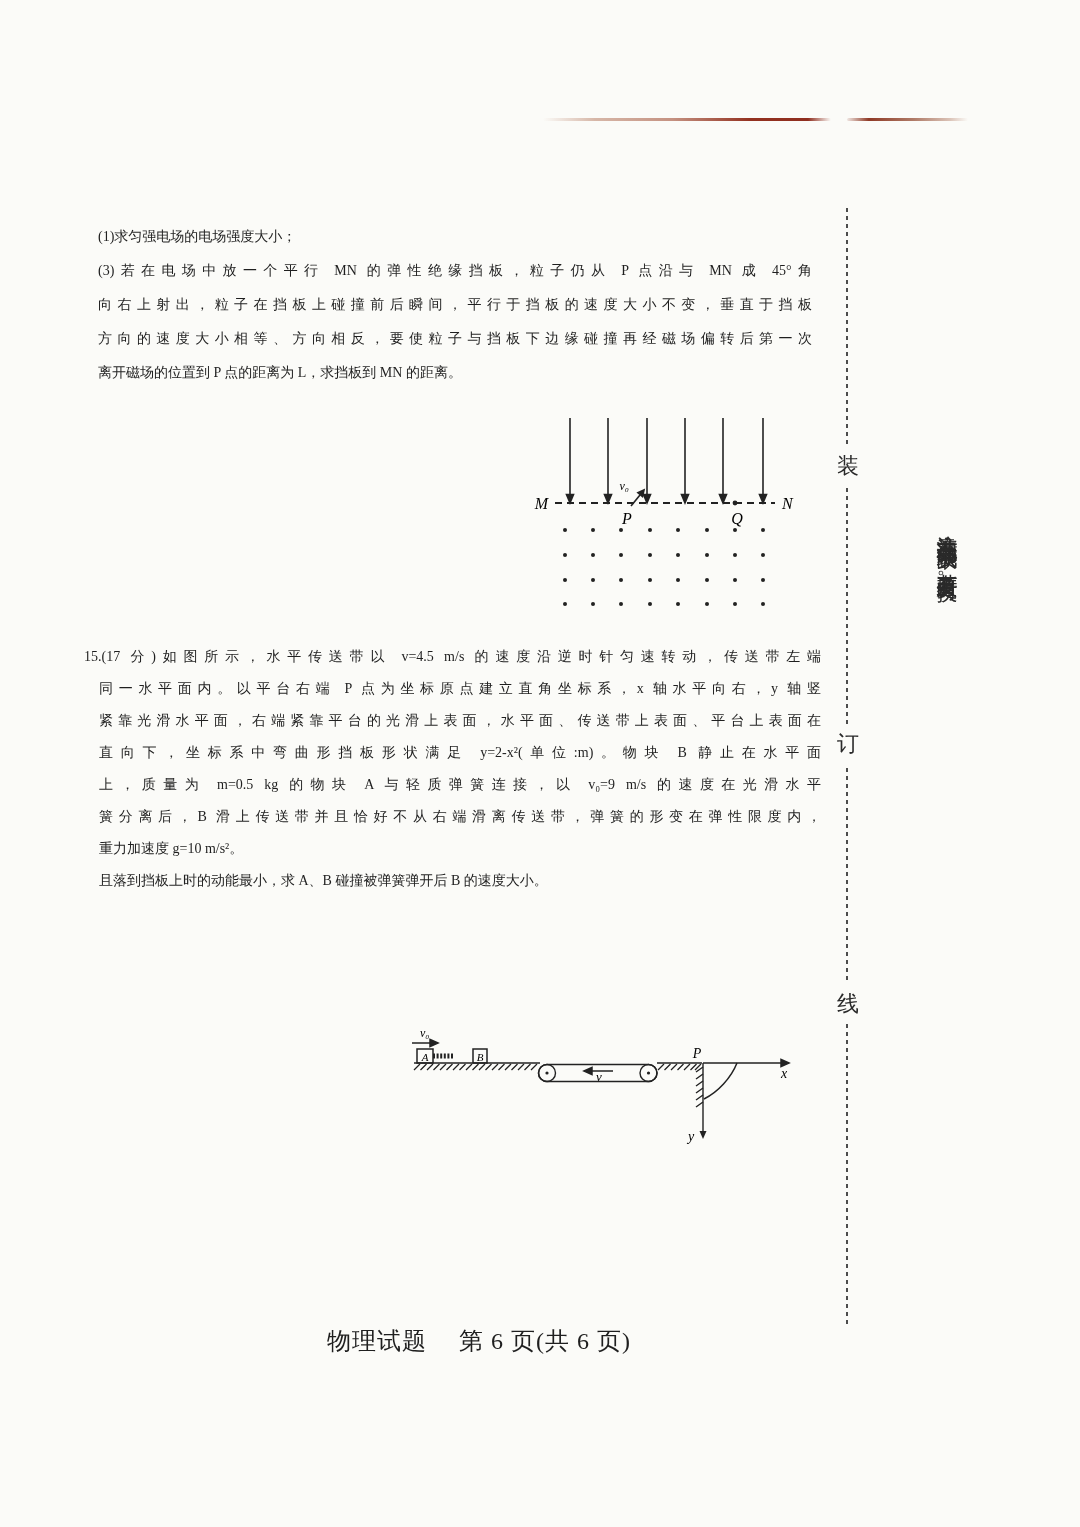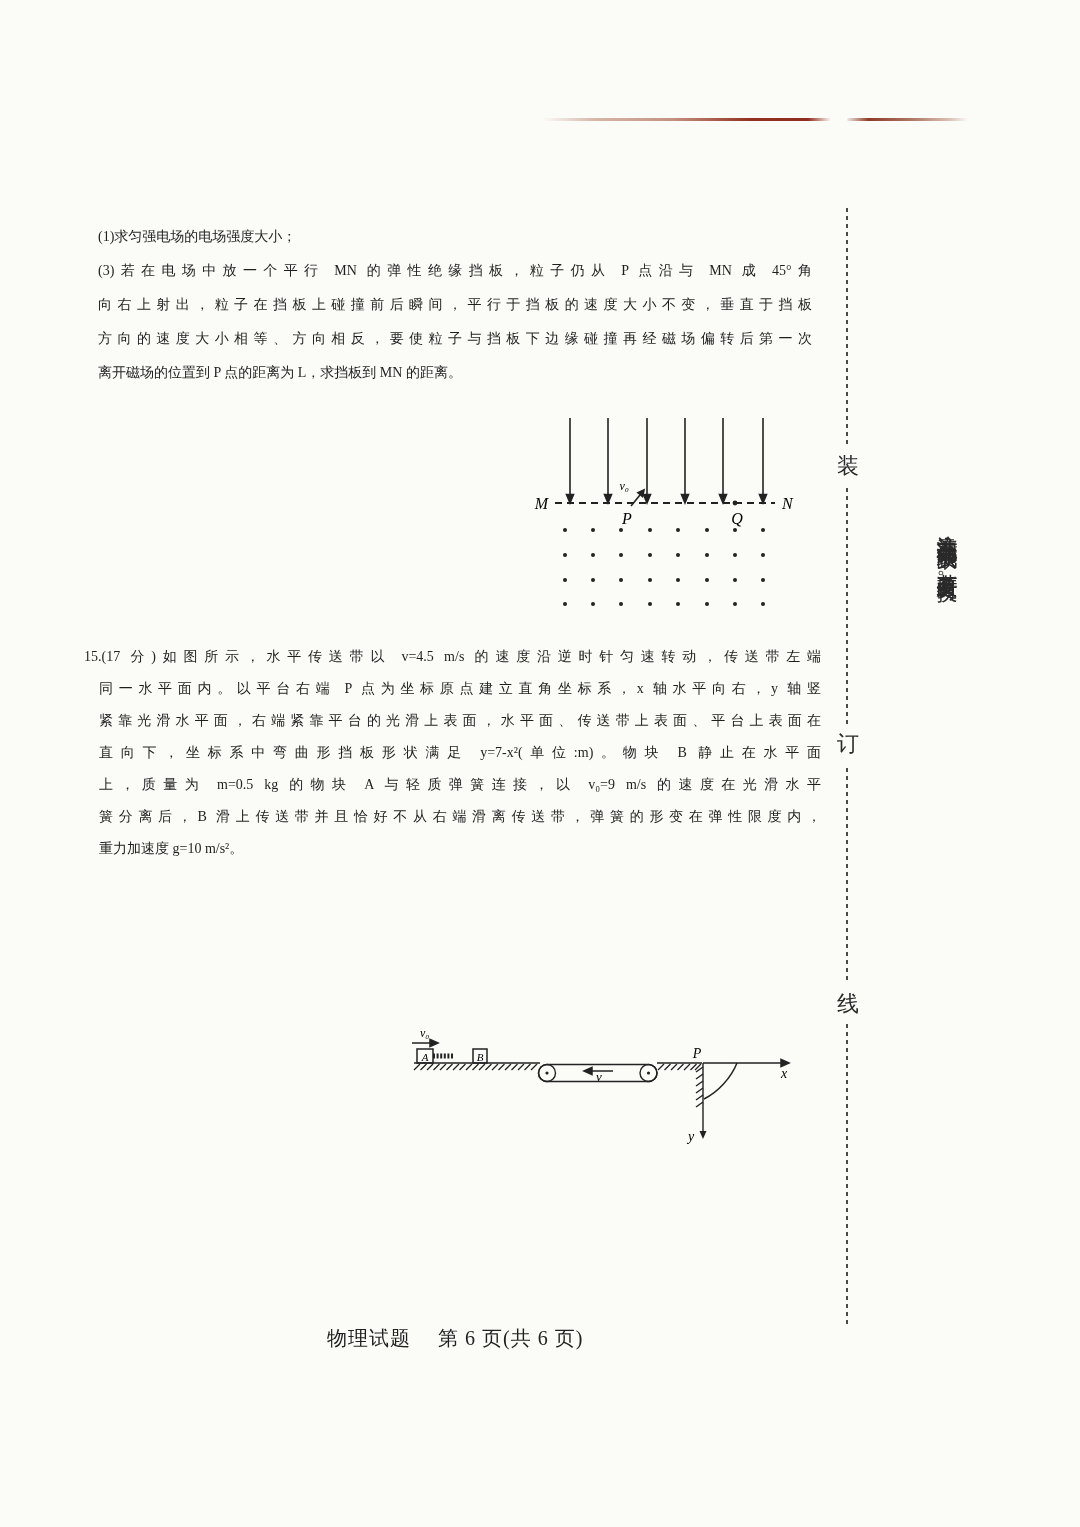--- a/index.html
+++ b/index.html
@@ -10,21 +10,21 @@
     color:#1f1f1f;overflow:hidden;
   }
   .abs{position:absolute;}
   .tline{font-size:14px;line-height:32px;height:32px;white-space:normal;}
   .q14 .tline{line-height:34px;height:34px;}
   .jl{text-align:justify;text-align-last:justify;}
   .el{text-align:left;}
   .ind{padding-left:15px;}
   .q14{left:98px;top:220px;width:714px;}
   .q15{left:84px;top:641px;width:737px;}
-  .footer{left:327px;top:1325px;font-size:20px;letter-spacing:1px;}
+  .footer{left:327px;top:1325px;font-size:24px;letter-spacing:1px;}
   
   .bindline{
     left:846px;top:208px;width:2px;height:1120px;
     background:repeating-linear-gradient(to bottom,#4c4c4c 0 4px,transparent 4px 8px);
   }
   .bindchar{
     left:835px;width:26px;text-align:center;font-size:22px;
     background:#fbfbf8;padding:5px 0;color:#2a2a2a;
   }
   .notice{
@@ -120,24 +120,25 @@
           <circle cx="205" cy="194" r="2"></circle>
           <circle cx="233" cy="194" r="2"></circle>
       </g>
     </svg>
   </div>
 
   <div class="abs q15">
     <div class="tline jl">15.(17 分)如图所示，水平传送带以 v=4.5 m/s 的速度沿逆时针匀速转动，传送带左端</div>
     <div class="tline jl ind">同一水平面内。以平台右端 P 点为坐标原点建立直角坐标系，x 轴水平向右，y 轴竖</div>
     <div class="tline jl ind">紧靠光滑水平面，右端紧靠平台的光滑上表面，水平面、传送带上表面、平台上表面在</div>
-    <div class="tline jl ind">直向下，坐标系中弯曲形挡板形状满足 y=7-x²(单位:m)。物块 B 静止在水平面</div>
+    <div class="tline jl ind">直向下，坐标系中弯曲形挡板形状满足 y=2-x²(单位:m)。物块 B 静止在水平面</div>
     <div class="tline jl ind">上，质量为 m=0.5 kg 的物块 A 与轻质弹簧连接，以 v₀=9 m/s 的速度在光滑水平</div>
     <div class="tline jl ind">簧分离后，B 滑上传送带并且恰好不从右端滑离传送带，弹簧的形变在弹性限度内，</div>
     <div class="tline el ind">重力加速度 g=10 m/s²。</div>
+    <div class="tline el ind">且落到挡板上时的动能最小，求 A、B 碰撞被弹簧弹开后 B 的速度大小。</div>
   </div>
 
   <div class="abs" style="left:400px;top:1025px;width:400px;height:125px;">
     <svg width="400" height="125" viewBox="0 0 400 125">
       <text x="20" y="12" font-size="12" class="it">v₀</text>
       <g stroke="#222" stroke-width="1.5" fill="#222">
         <line x1="12" y1="18" x2="31" y2="18"></line>
           <polygon points="38,18 30,14.5 30,21.5"></polygon>
       </g>
       <rect x="17" y="24" width="16" height="14" fill="none" stroke="#222" stroke-width="1.5"></rect>

